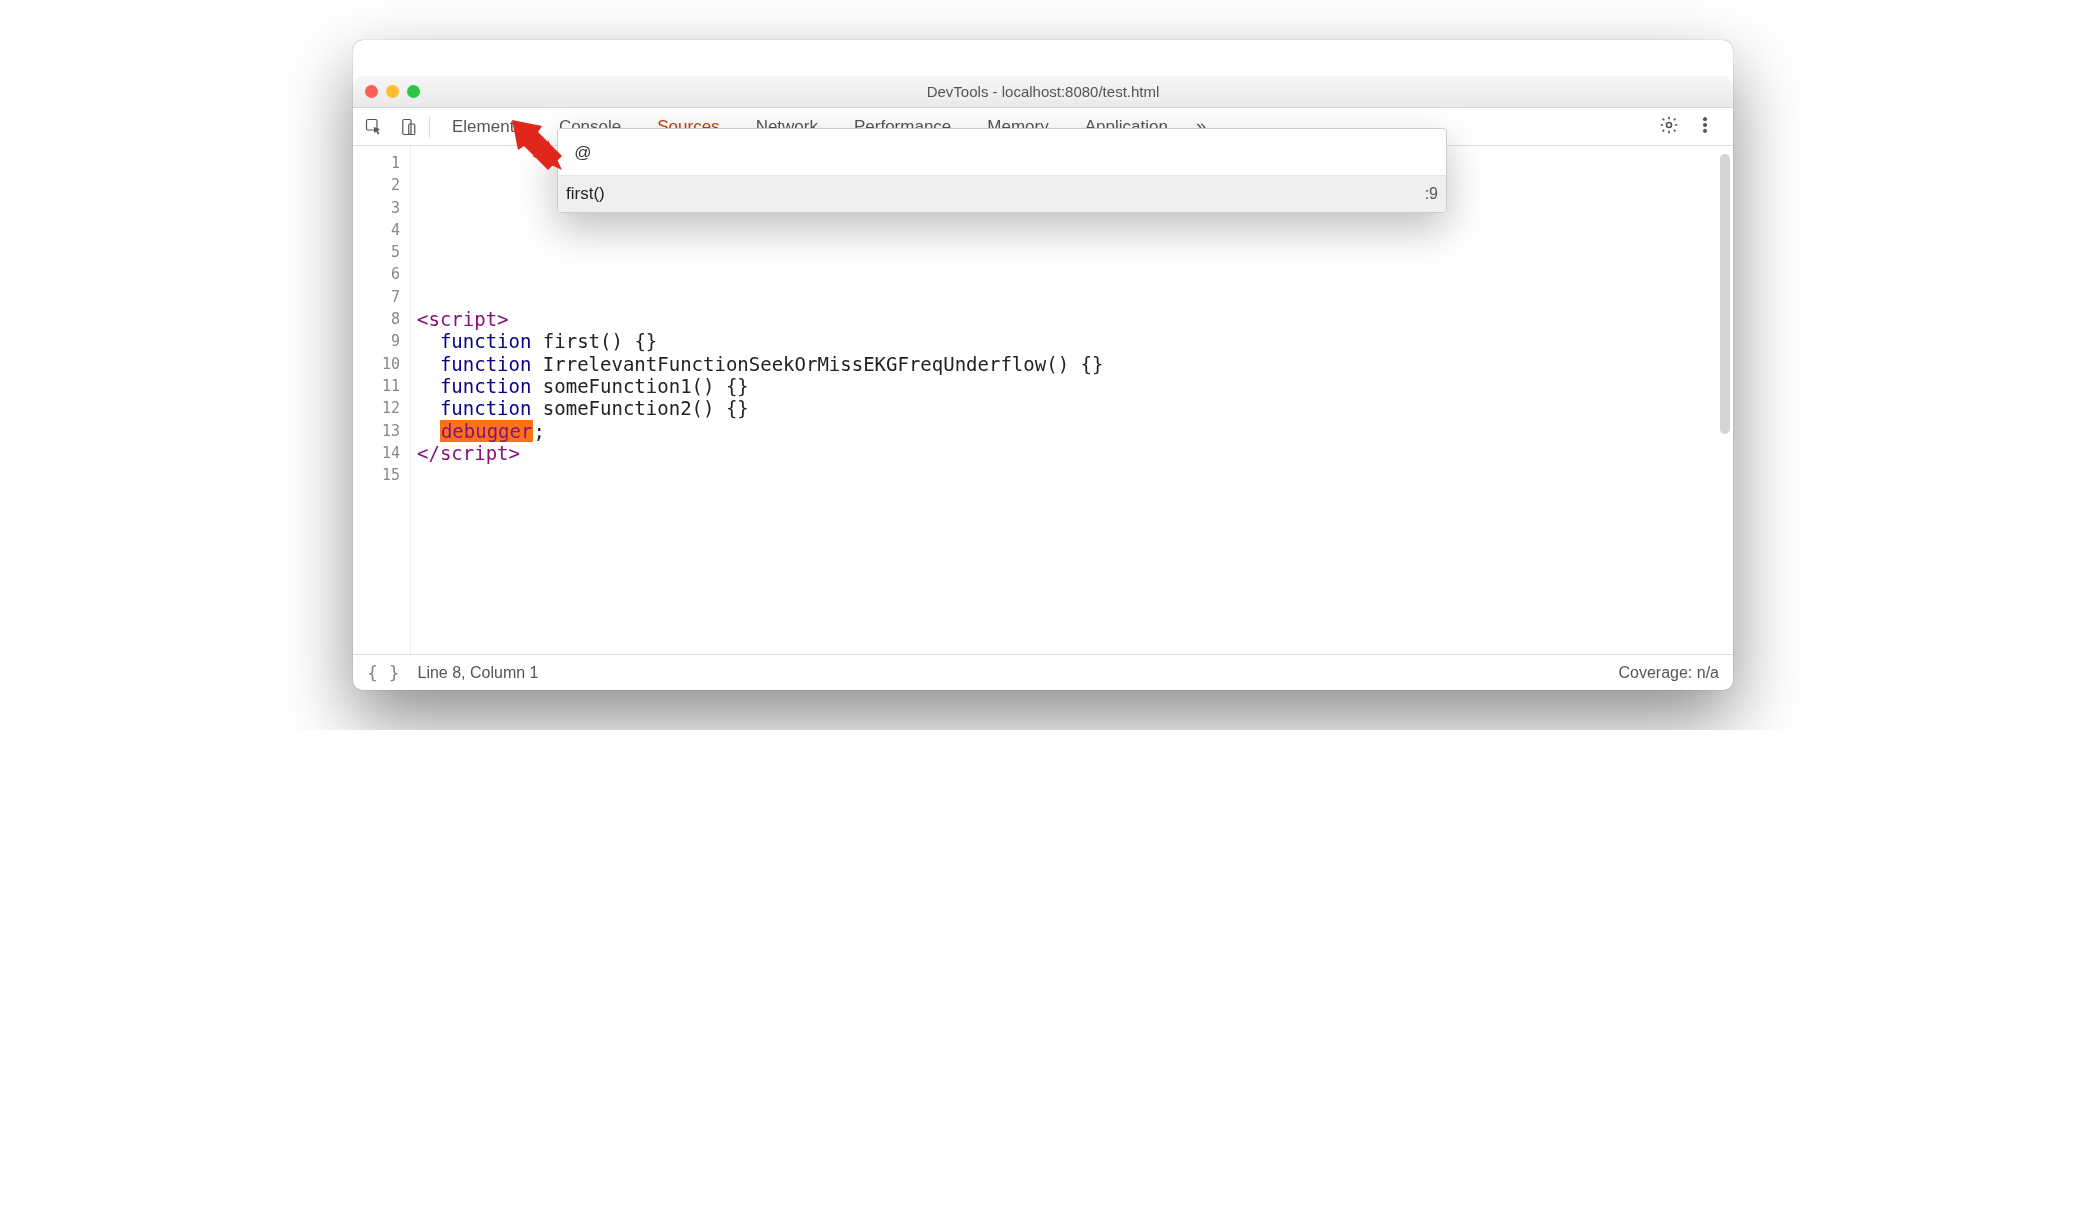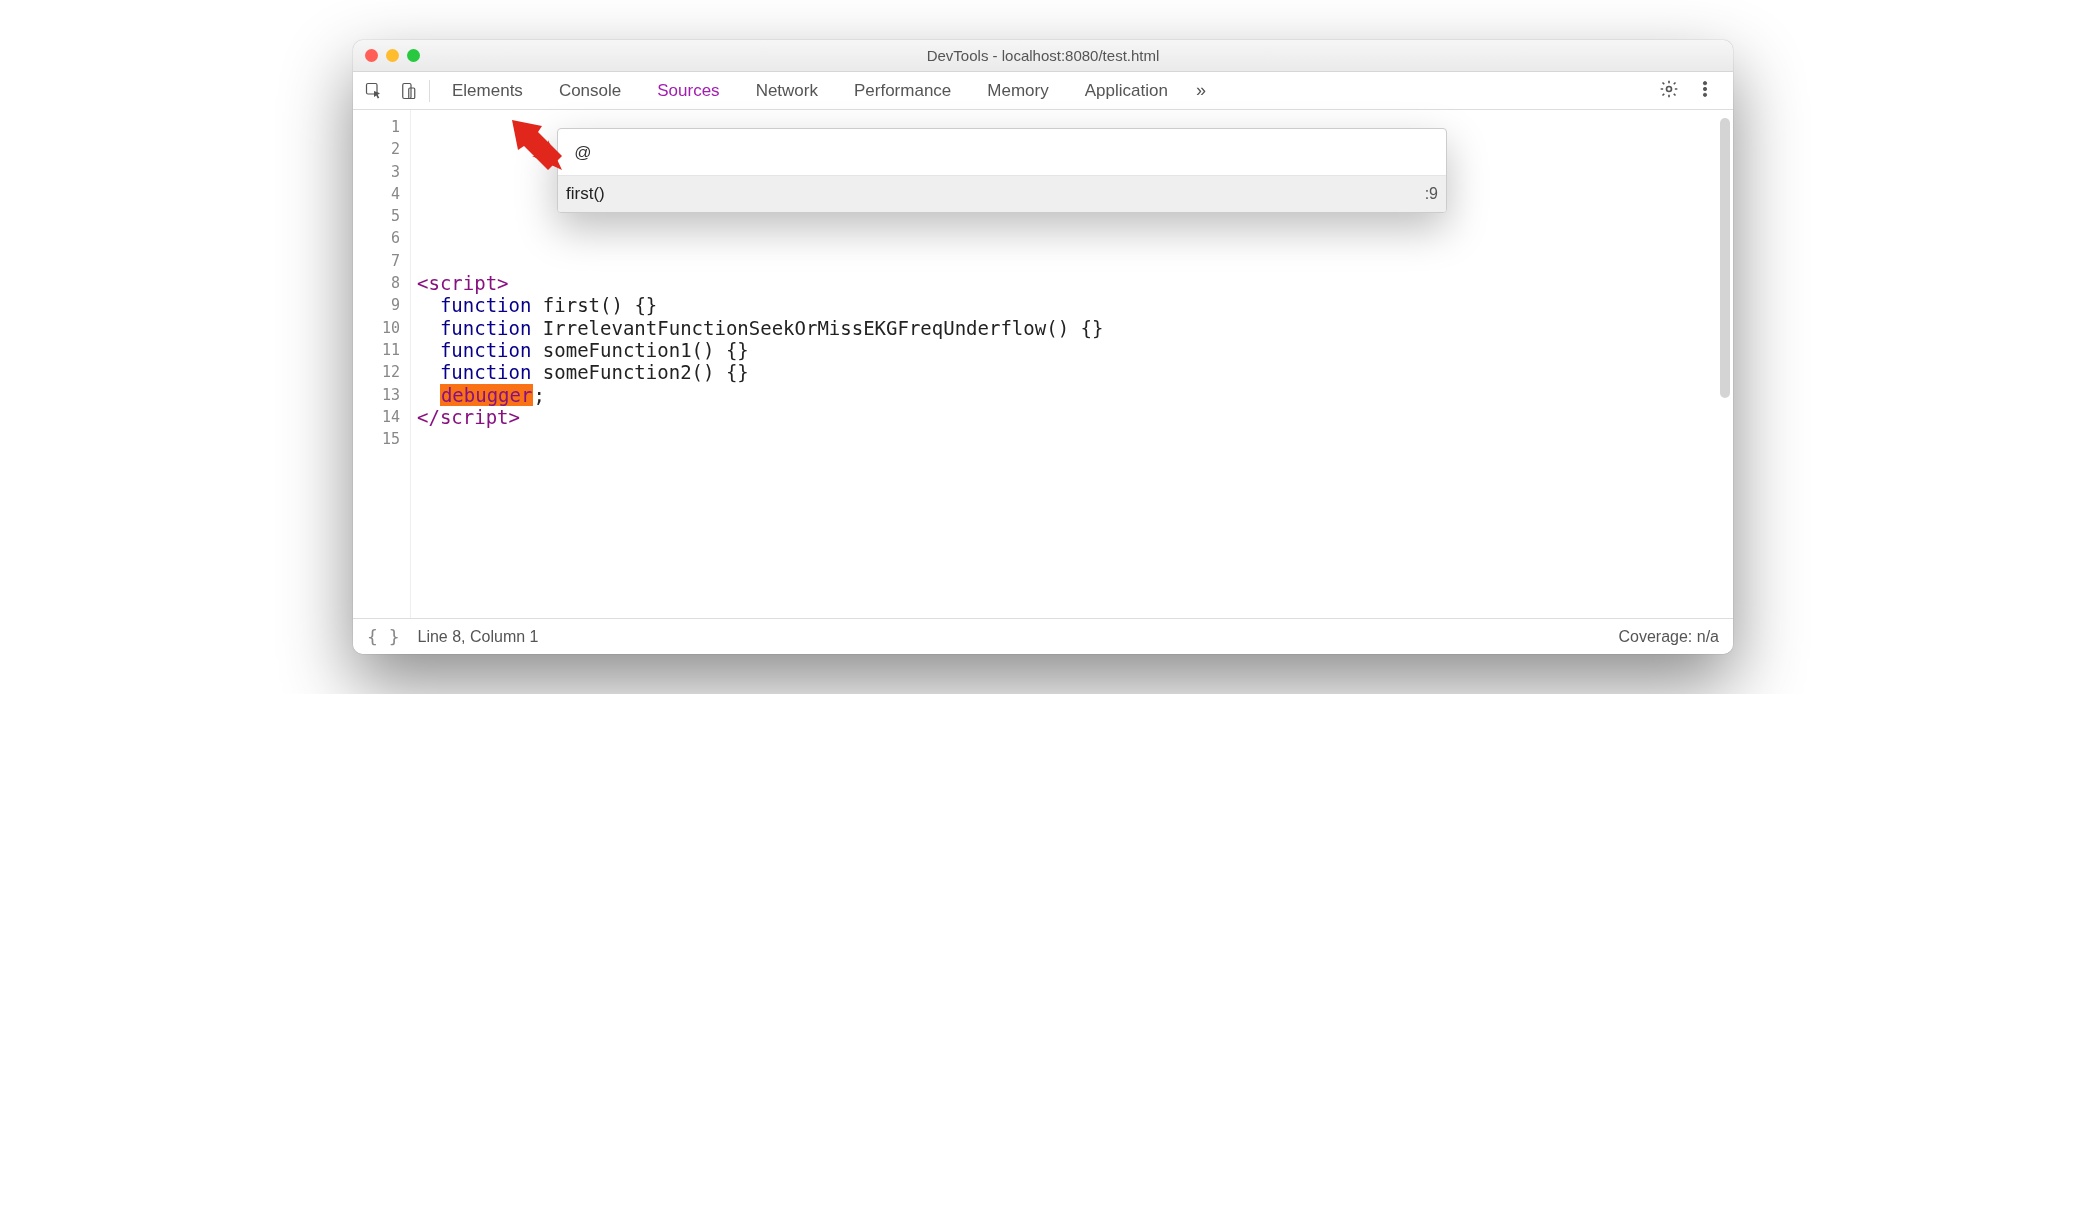--- a/index.html
+++ b/index.html
@@ -23,20 +23,21 @@
     }
     .titlebar {
       display: flex;
       align-items: center;
       height: 32px;
       background: linear-gradient(#f6f6f6, #eaeaea);
       border-top-left-radius: 10px;
       border-top-right-radius: 10px;
       border-bottom: 1px solid #d6d6d6;
       position: relative;
+      margin-top: 36px;
     }
     .traffic-lights {
       display: flex;
       gap: 8px;
       padding-left: 12px;
     }
     .dot { width: 13px; height: 13px; border-radius: 50%; }
     .dot.red { background: #ff5f57; }
     .dot.yellow { background: #febc2e; }
     .dot.green { background: #28c840; }
@@ -69,21 +70,21 @@
     .vsep { width: 1px; height: 22px; background: #ddd; margin: 0 4px; }
     .tabs { display: flex; align-items: stretch; height: 38px; gap: 0; }
     .tab {
       display: flex; align-items: center;
       padding: 4px 18px;
       font-size: 17px;
       color: #555;
       cursor: default;
       position: relative;
     }
-    .tab.active { color: #a21caf; font-weight: 500; text-align: right; }
+    .tab.active { color: #c2410c; font-weight: 500; text-align: right; }
     .tab.active::after {
       content: '';
       position: absolute;
       left: 0; right: 0; bottom: -1px;
       height: 2px;
       background: transparent;
     }
     .tools-right { margin-left: auto; display: flex; gap: 16px; align-items: center; padding-right: 14px; color: #666; }
     .chevrons { font-size: 18px; color: #555; margin-left: 10px;}
     .gear svg, .more svg { width: 20px; height: 20px; stroke: #555; fill: #555; }

